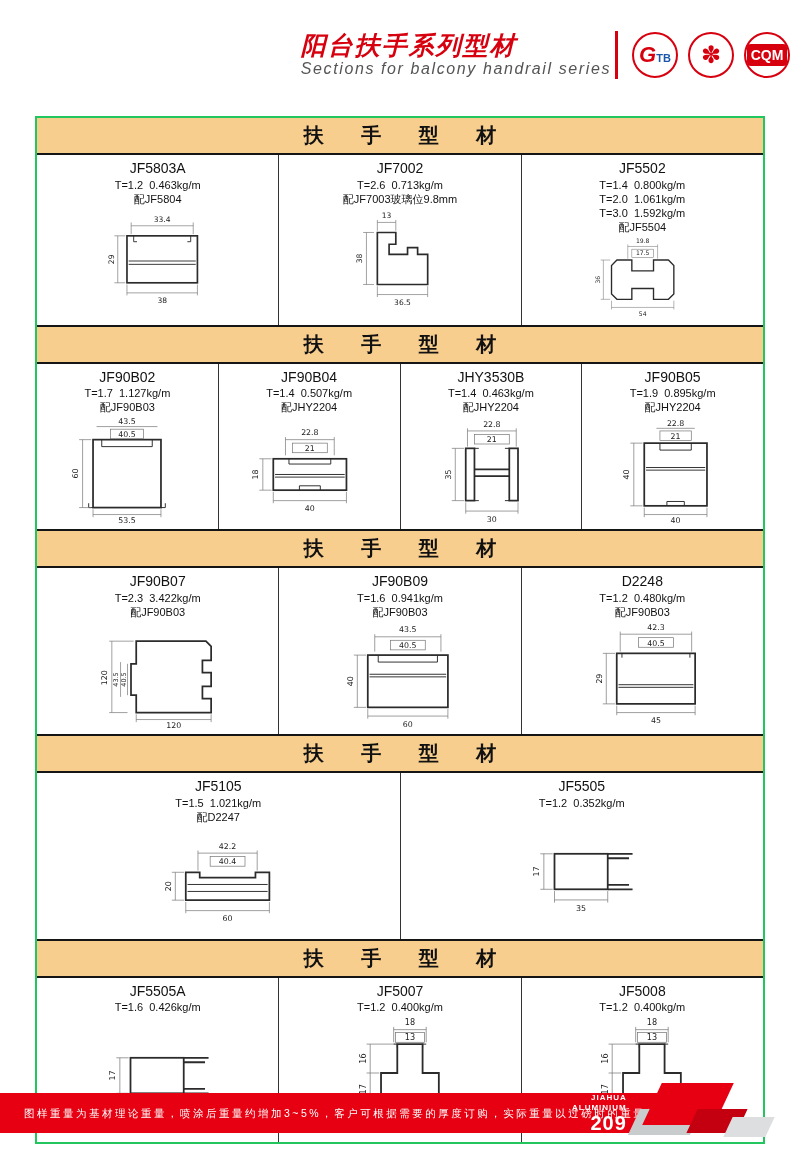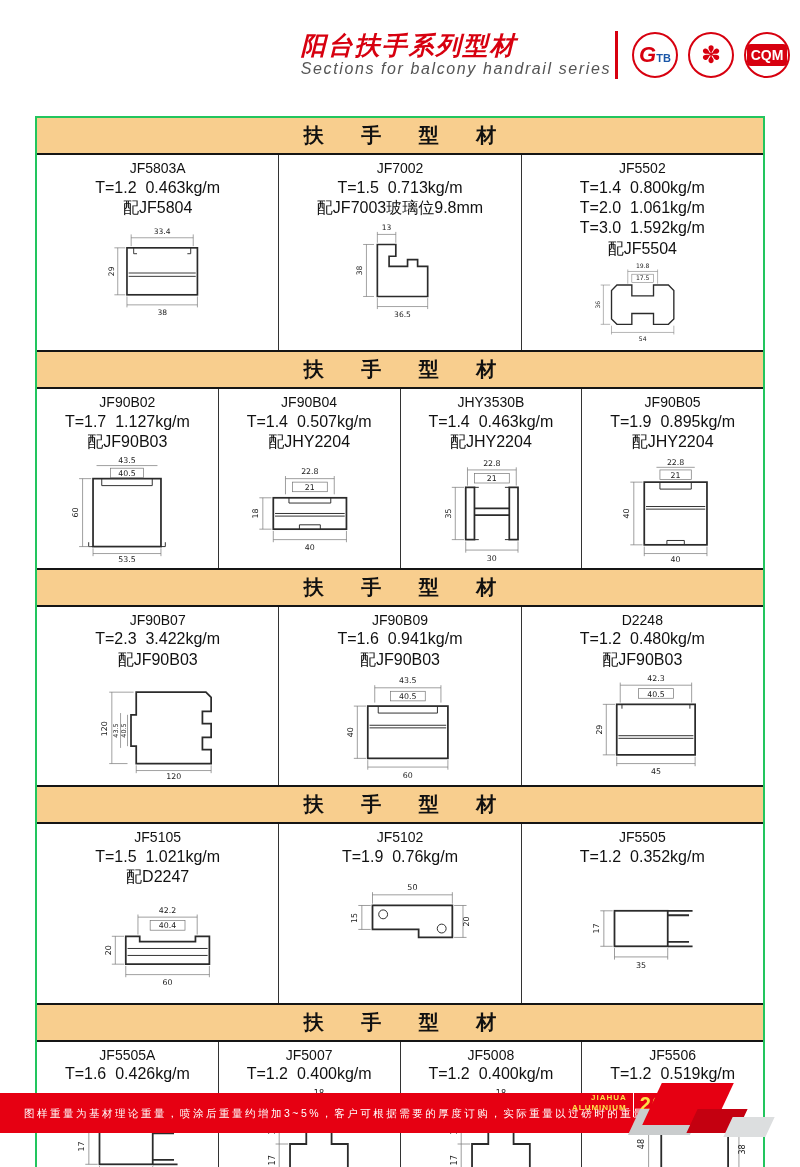--- a/index.html
+++ b/index.html
@@ -22,35 +22,35 @@
   
   .catalog{margin:20px 35px 0 35px;border:2px solid #22c55e;}
   .sec-head{background:#f8ce8e;border-top:2px solid #151515;border-bottom:2px solid #151515;
         text-align:center;font-size:20px;font-weight:bold;color:#111;
         letter-spacing:16px;padding:4px 0 4px 16px;}
   .section:first-child .sec-head{border-top:none;}
   .row{display:flex;min-height:164px;}
   .cell{flex:1 1 0;border-right:1px solid #333;padding:5px 2px 4px;text-align:center;min-width:0;}
   .cell:last-child{border-right:none;}
   .code{font-size:14px;color:#111;line-height:1.25;}
-  .spec{font-size:16px;color:#111;line-height:1.28;white-space:pre;}
+  .spec{font-size:11px;color:#111;line-height:1.28;white-space:pre;}
   
   .draw{display:block;margin:3px auto 0;}
   .p{fill:none;stroke:#2b2b2b;stroke-width:2;stroke-linejoin:miter;}
   .p2{fill:none;stroke:#2b2b2b;stroke-width:1.1;}
   .d{stroke:#767676;stroke-width:0.8;fill:none;}
   .t{font:9px "DejaVu Sans",sans-serif;fill:#222;text-anchor:middle;}
   .t2{font:7.5px "DejaVu Sans",sans-serif;fill:#222;text-anchor:middle;}
   
   .ftr{position:absolute;left:0;bottom:20px;width:800px;height:66px;}
   .bar{position:absolute;left:0;top:12px;width:696px;height:40px;background:#e60012;
        clip-path:polygon(0 0,100% 0,calc(100% - 16px) 100%,0 100%);}
   .note{position:absolute;left:24px;top:0;height:40px;line-height:40px;color:#fff;
         font-size:10.5px;letter-spacing:2.5px;white-space:nowrap;}
-  .brand{position:absolute;left:572px;top:0;height:40px;display:flex;align-items:flex-start;color:#fde047;}
+  .brand{position:absolute;left:572px;top:0;height:40px;display:flex;align-items:flex-end;color:#ffffff;flex-direction:column;}
   .brand-name{text-align:right;font-size:8px;font-weight:bold;letter-spacing:1px;line-height:1.2;}
   .brand-sep{width:1px;height:24px;background:#fff;margin:0 6px;}
   .page-num{font-size:20px;font-weight:bold;letter-spacing:1px;}
   .deco{position:absolute;right:0;top:0;width:130px;height:66px;}
   .sk{position:absolute;transform:skewX(-25deg);}
   .sk1{left:-36px;top:28px;width:62px;height:26px;background:#c9cccd;}
   .sk2{left:-18px;top:2px;width:72px;height:42px;background:#e60012;}
   .sk3{left:22px;top:28px;width:50px;height:24px;background:#c40010;}
   .sk4{left:58px;top:36px;width:42px;height:20px;background:#dcdedf;}
 </style>
@@ -95,21 +95,21 @@
             <text class="t" x="90" y="15">33.4</text>
             <path class="d" d="M37,32 V88 M33,32 H46 M33,88 H46"></path>
             <text class="t" x="32" y="60" transform="rotate(-90 32 60)">29</text>
             <path class="d" d="M48,100 H132 M48,90 V103 M132,90 V103"></path>
             <text class="t" x="90" y="112">38</text>
           </svg>
         </div>
 
         <div class="cell">
           <div class="code">JF7002</div>
-          <div class="spec">T=1.5  0.713kg/m</div>
+          <div class="spec">T=2.6  0.713kg/m</div>
           <div class="spec">配JF7003玻璃位9.8mm</div>
           <svg class="draw" width="168" height="104" viewBox="0 0 170 124">
             <path class="p" d="M58,28 H80 V42 H72 V54 H94 V46 H106 V54 H118 V90 H58 Z"></path>
             <path class="d" d="M58,16 H80 M58,13 V26 M80,13 V26"></path>
             <text class="t" x="69" y="11">13</text>
             <path class="d" d="M45,28 V90 M41,28 H54 M41,90 H54"></path>
             <text class="t" x="40" y="59" transform="rotate(-90 40 59)">38</text>
             <path class="d" d="M58,102 H118 M58,92 V105 M118,92 V105"></path>
             <text class="t" x="88" y="114">36.5</text>
           </svg>
@@ -292,35 +292,20 @@
             <text class="t" x="96" y="25">42.2</text>
             <rect class="d" x="76" y="34" width="40" height="11"></rect>
             <text class="t" x="96" y="43">40.4</text>
             <path class="d" d="M36,52 V84 M32,52 H46 M32,84 H46"></path>
             <text class="t" x="31" y="68" transform="rotate(-90 31 68)">20</text>
             <path class="d" d="M48,96 H144 M48,86 V99 M144,86 V99"></path>
             <text class="t" x="96" y="108">60</text>
           </svg>
         </div>
 
-        <div class="cell">
-          <div class="code">JF5102</div>
-          <div class="spec">T=1.9  0.76kg/m</div>
-          <svg class="draw" width="168" height="110" viewBox="0 0 170 124">
-            <path class="p" d="M54,40 H144 V76 H106 V67 H54 Z"></path>
-            <circle class="p2" cx="66" cy="50" r="5"></circle>
-            <circle class="p2" cx="132" cy="66" r="5"></circle>
-            <path class="d" d="M54,28 H144 M54,25 V38 M144,25 V38"></path>
-            <text class="t" x="99" y="23">50</text>
-            <path class="d" d="M42,40 V67 M38,40 H52 M38,67 H52"></path>
-            <text class="t" x="37" y="54" transform="rotate(-90 37 54)">15</text>
-            <path class="d" d="M156,40 V76 M146,40 H160 M146,76 H160"></path>
-            <text class="t" x="163" y="58" transform="rotate(-90 163 58)">20</text>
-          </svg>
-        </div>
 
 
         <div class="cell">
           <div class="code">JF5505</div>
           <div class="spec">T=1.2  0.352kg/m</div>
           <svg class="draw" width="168" height="110" viewBox="0 0 170 124">
             <rect class="p" x="54" y="46" width="60" height="40"></rect>
             <path class="p" d="M114,46 H142 M114,51 H138 M114,86 H142 M114,81 H138"></path>
             <path class="d" d="M42,46 V86 M38,46 H52 M38,86 H52"></path>
             <text class="t" x="37" y="66" transform="rotate(-90 37 66)">17</text>
@@ -379,34 +364,20 @@
             <text class="t" x="96" y="26">13</text>
             <path class="d" d="M52,30 V62 M48,30 H80 M48,62 H62"></path>
             <text class="t" x="47" y="46" transform="rotate(-90 47 46)">16</text>
             <path class="d" d="M52,62 V98 M48,98 H62"></path>
             <text class="t" x="47" y="80" transform="rotate(-90 47 80)">17</text>
             <path class="d" d="M64,110 H128 M64,100 V113 M128,100 V113"></path>
             <text class="t" x="96" y="122">30</text>
           </svg>
         </div>
 
-        <div class="cell">
-          <div class="code">JF5506</div>
-          <div class="spec">T=1.2  0.519kg/m</div>
-          <svg class="draw" width="168" height="112" viewBox="0 0 170 124">
-            <rect class="p" x="72" y="32" width="74" height="72"></rect>
-            <path class="p" d="M72,32 V20 H80 V32"></path>
-            <path class="d" d="M58,20 V104 M54,20 H70 M54,104 H70"></path>
-            <text class="t" x="53" y="62" transform="rotate(-90 53 62)">48</text>
-            <path class="d" d="M158,32 V104 M148,32 H162 M148,104 H162"></path>
-            <text class="t" x="165" y="68" transform="rotate(-90 165 68)">38</text>
-            <path class="d" d="M72,112 H146 M72,106 V115 M146,106 V115"></path>
-            <text class="t" x="109" y="122">38</text>
-          </svg>
-        </div>
       </div>
     </div>
 
   </div>
 
   <div class="ftr">
     <div class="bar">
       <span class="note">图样重量为基材理论重量，喷涂后重量约增加3~5%，客户可根据需要的厚度订购，实际重量以过磅时的重量为准。</span>
       <div class="brand">
         <div class="brand-name">

